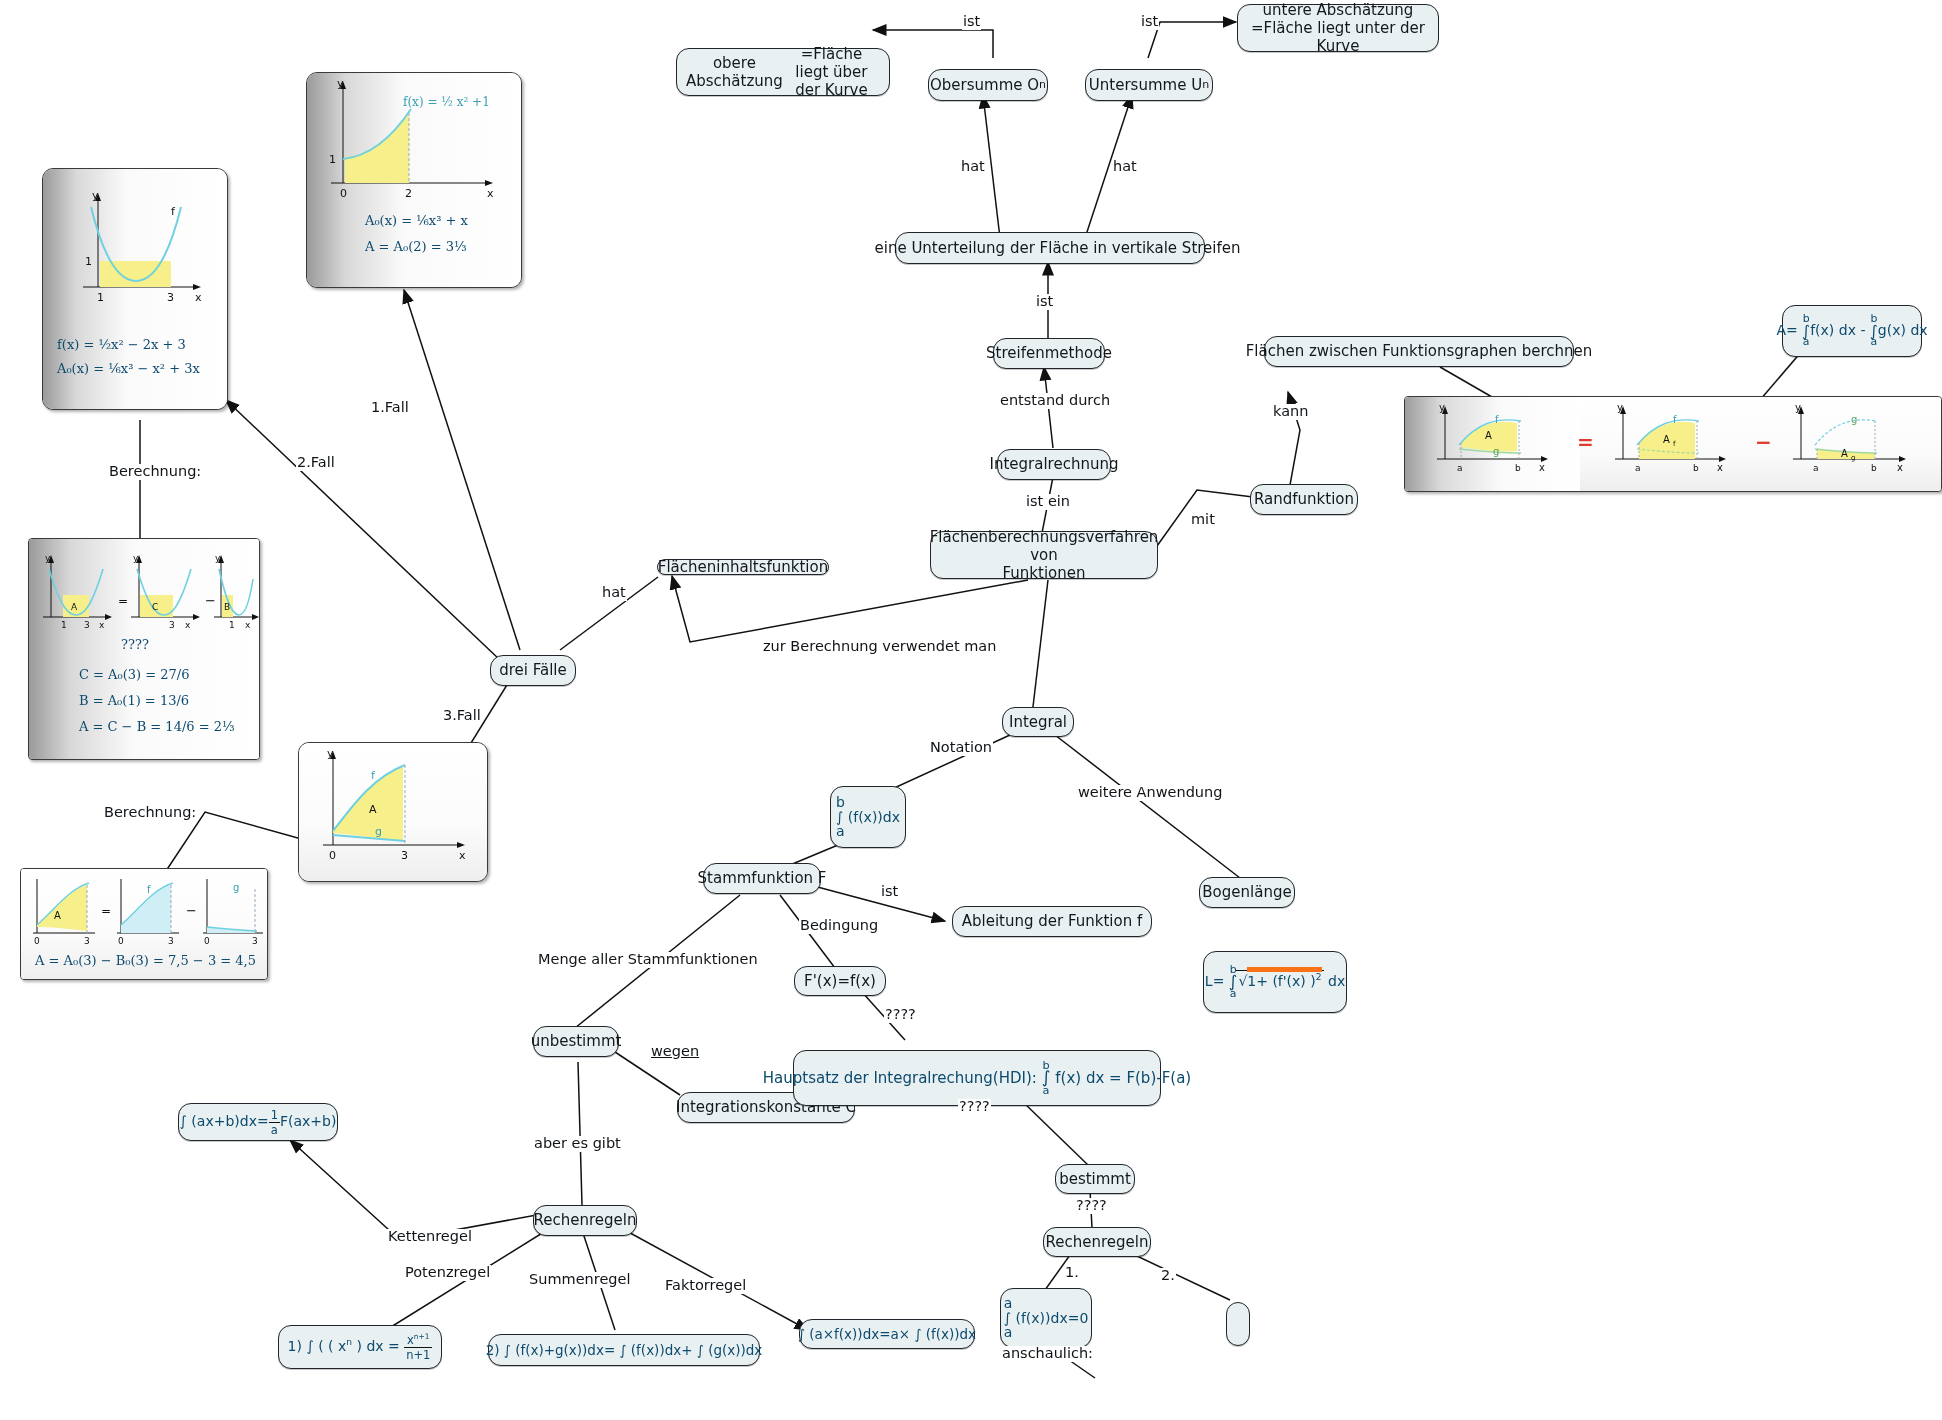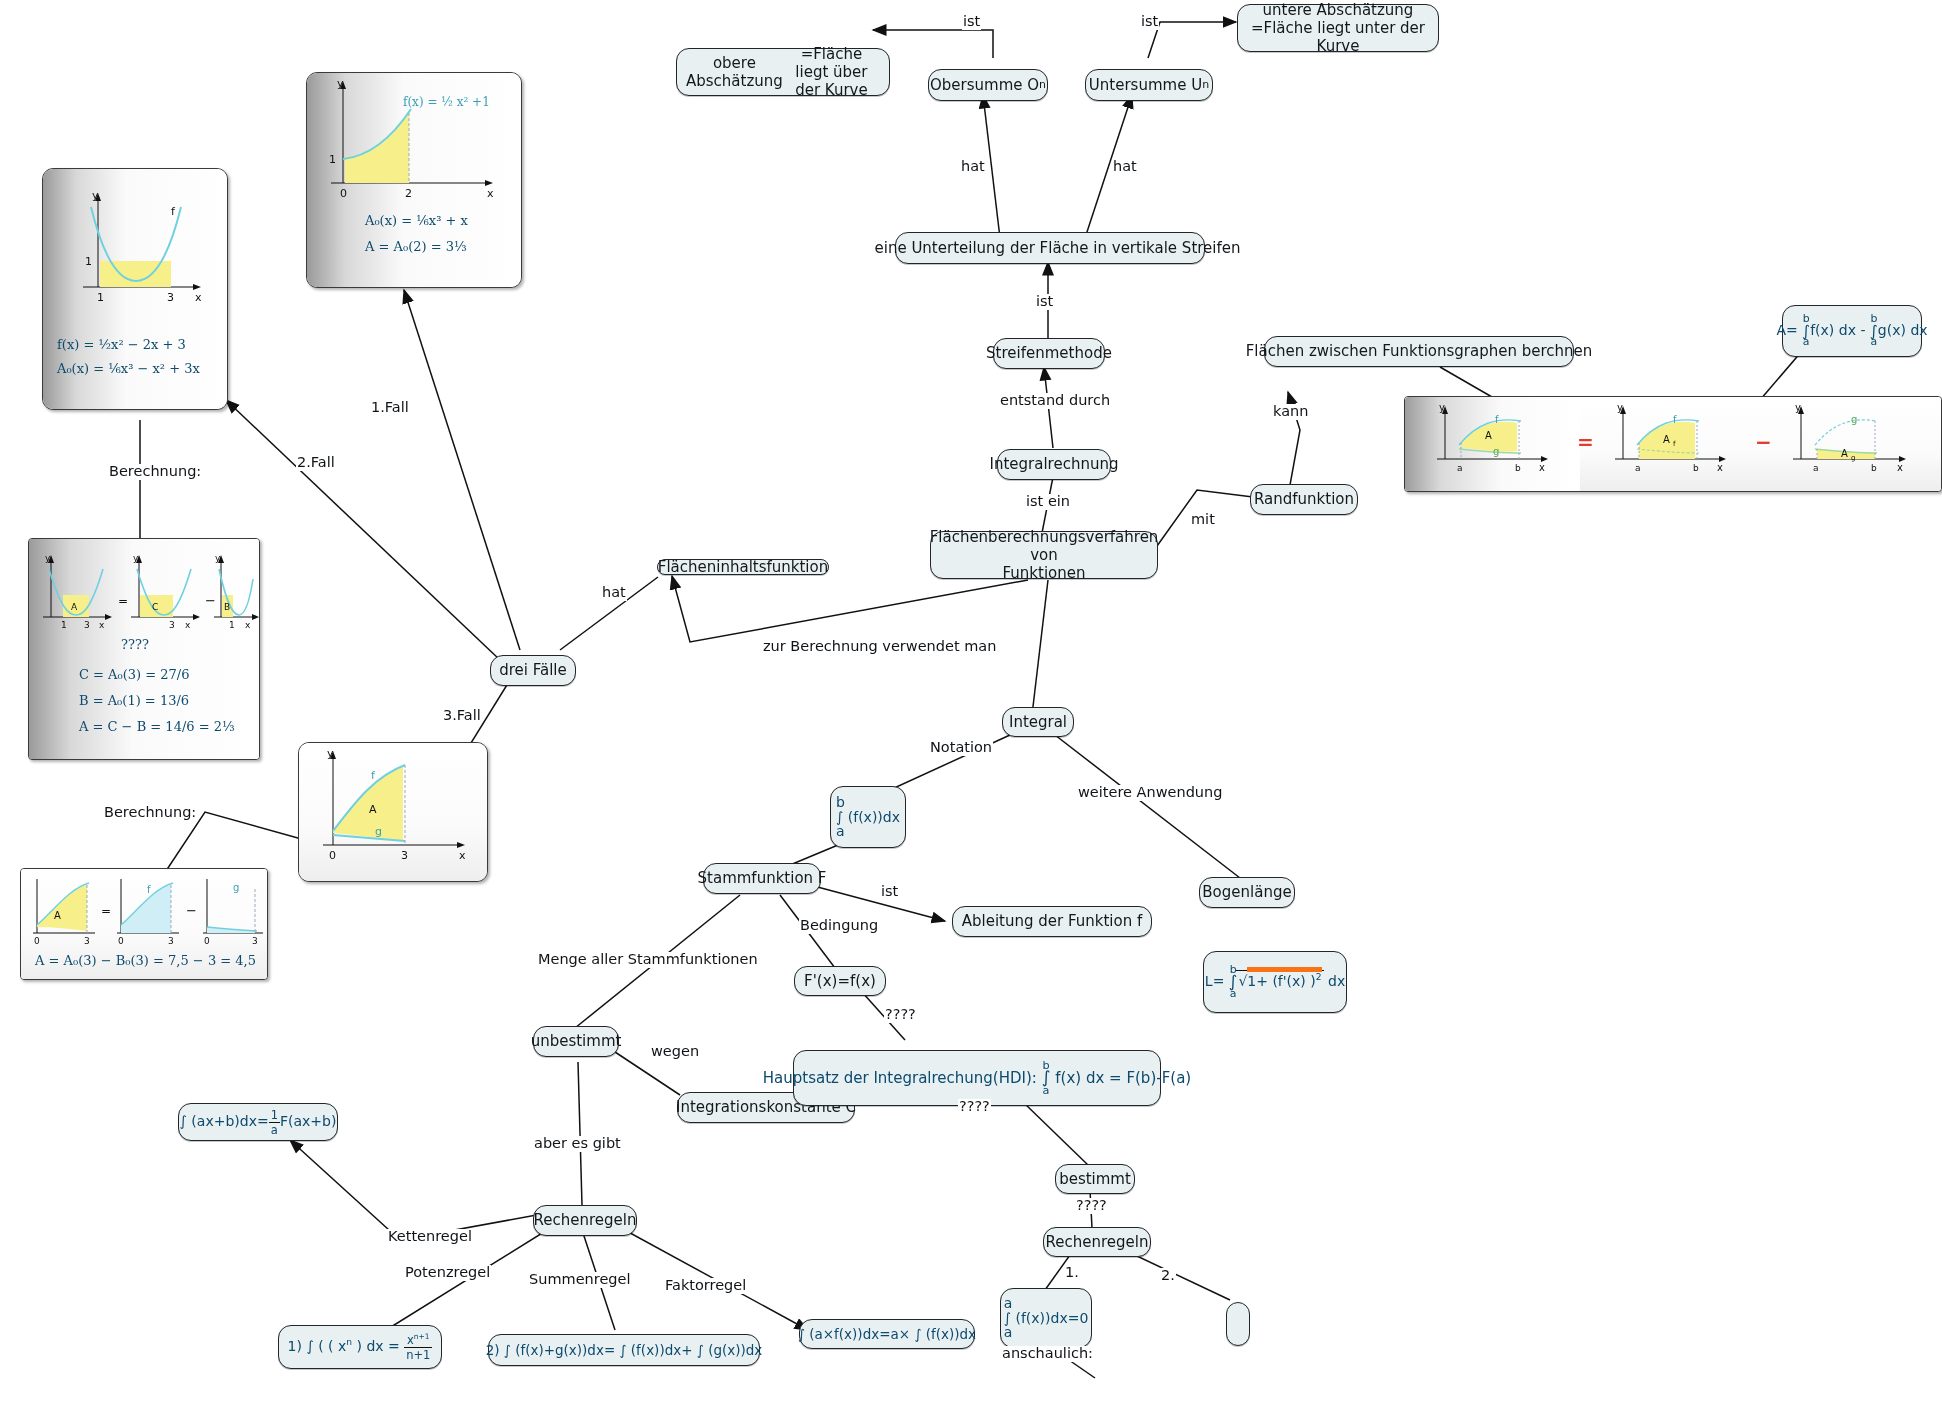--- a/index.html
+++ b/index.html
@@ -359,21 +359,21 @@
   <div class="elabel" style="left:296px; top:455px;">2.Fall</div>
   <div class="elabel" style="left:442px; top:708px;">3.Fall</div>
   <div class="elabel" style="left:108px; top:464px;">Berechnung:</div>
   <div class="elabel" style="left:103px; top:805px;">Berechnung:</div>
   <div class="elabel" style="left:929px; top:740px;">Notation</div>
   <div class="elabel" style="left:1077px; top:785px;">weitere Anwendung</div>
   <div class="elabel" style="left:880px; top:884px;">ist</div>
   <div class="elabel" style="left:799px; top:918px;">Bedingung</div>
   <div class="elabel" style="left:537px; top:952px;">Menge aller Stammfunktionen</div>
   <div class="elabel" style="left:884px; top:1007px;">????</div>
-  <div class="elabel" style="left:650px; top:1044px;">wegen</div>
+  <div class="elabel" style="left:650px; top:1044px;text-decoration:underline;">wegen</div>
   <div class="elabel" style="left:533px; top:1136px;">aber es gibt</div>
   <div class="elabel" style="left:958px; top:1099px;">????</div>
   <div class="elabel" style="left:1075px; top:1198px;">????</div>
   <div class="elabel" style="left:387px; top:1229px;">Kettenregel</div>
   <div class="elabel" style="left:404px; top:1265px;">Potenzregel</div>
   <div class="elabel" style="left:528px; top:1272px;">Summenregel</div>
   <div class="elabel" style="left:664px; top:1278px;">Faktorregel</div>
   <div class="elabel" style="left:1064px; top:1265px;">1.</div>
   <div class="elabel" style="left:1160px; top:1268px;">2.</div>
   <div class="elabel" style="left:1001px; top:1346px;">anschaulich:</div>

